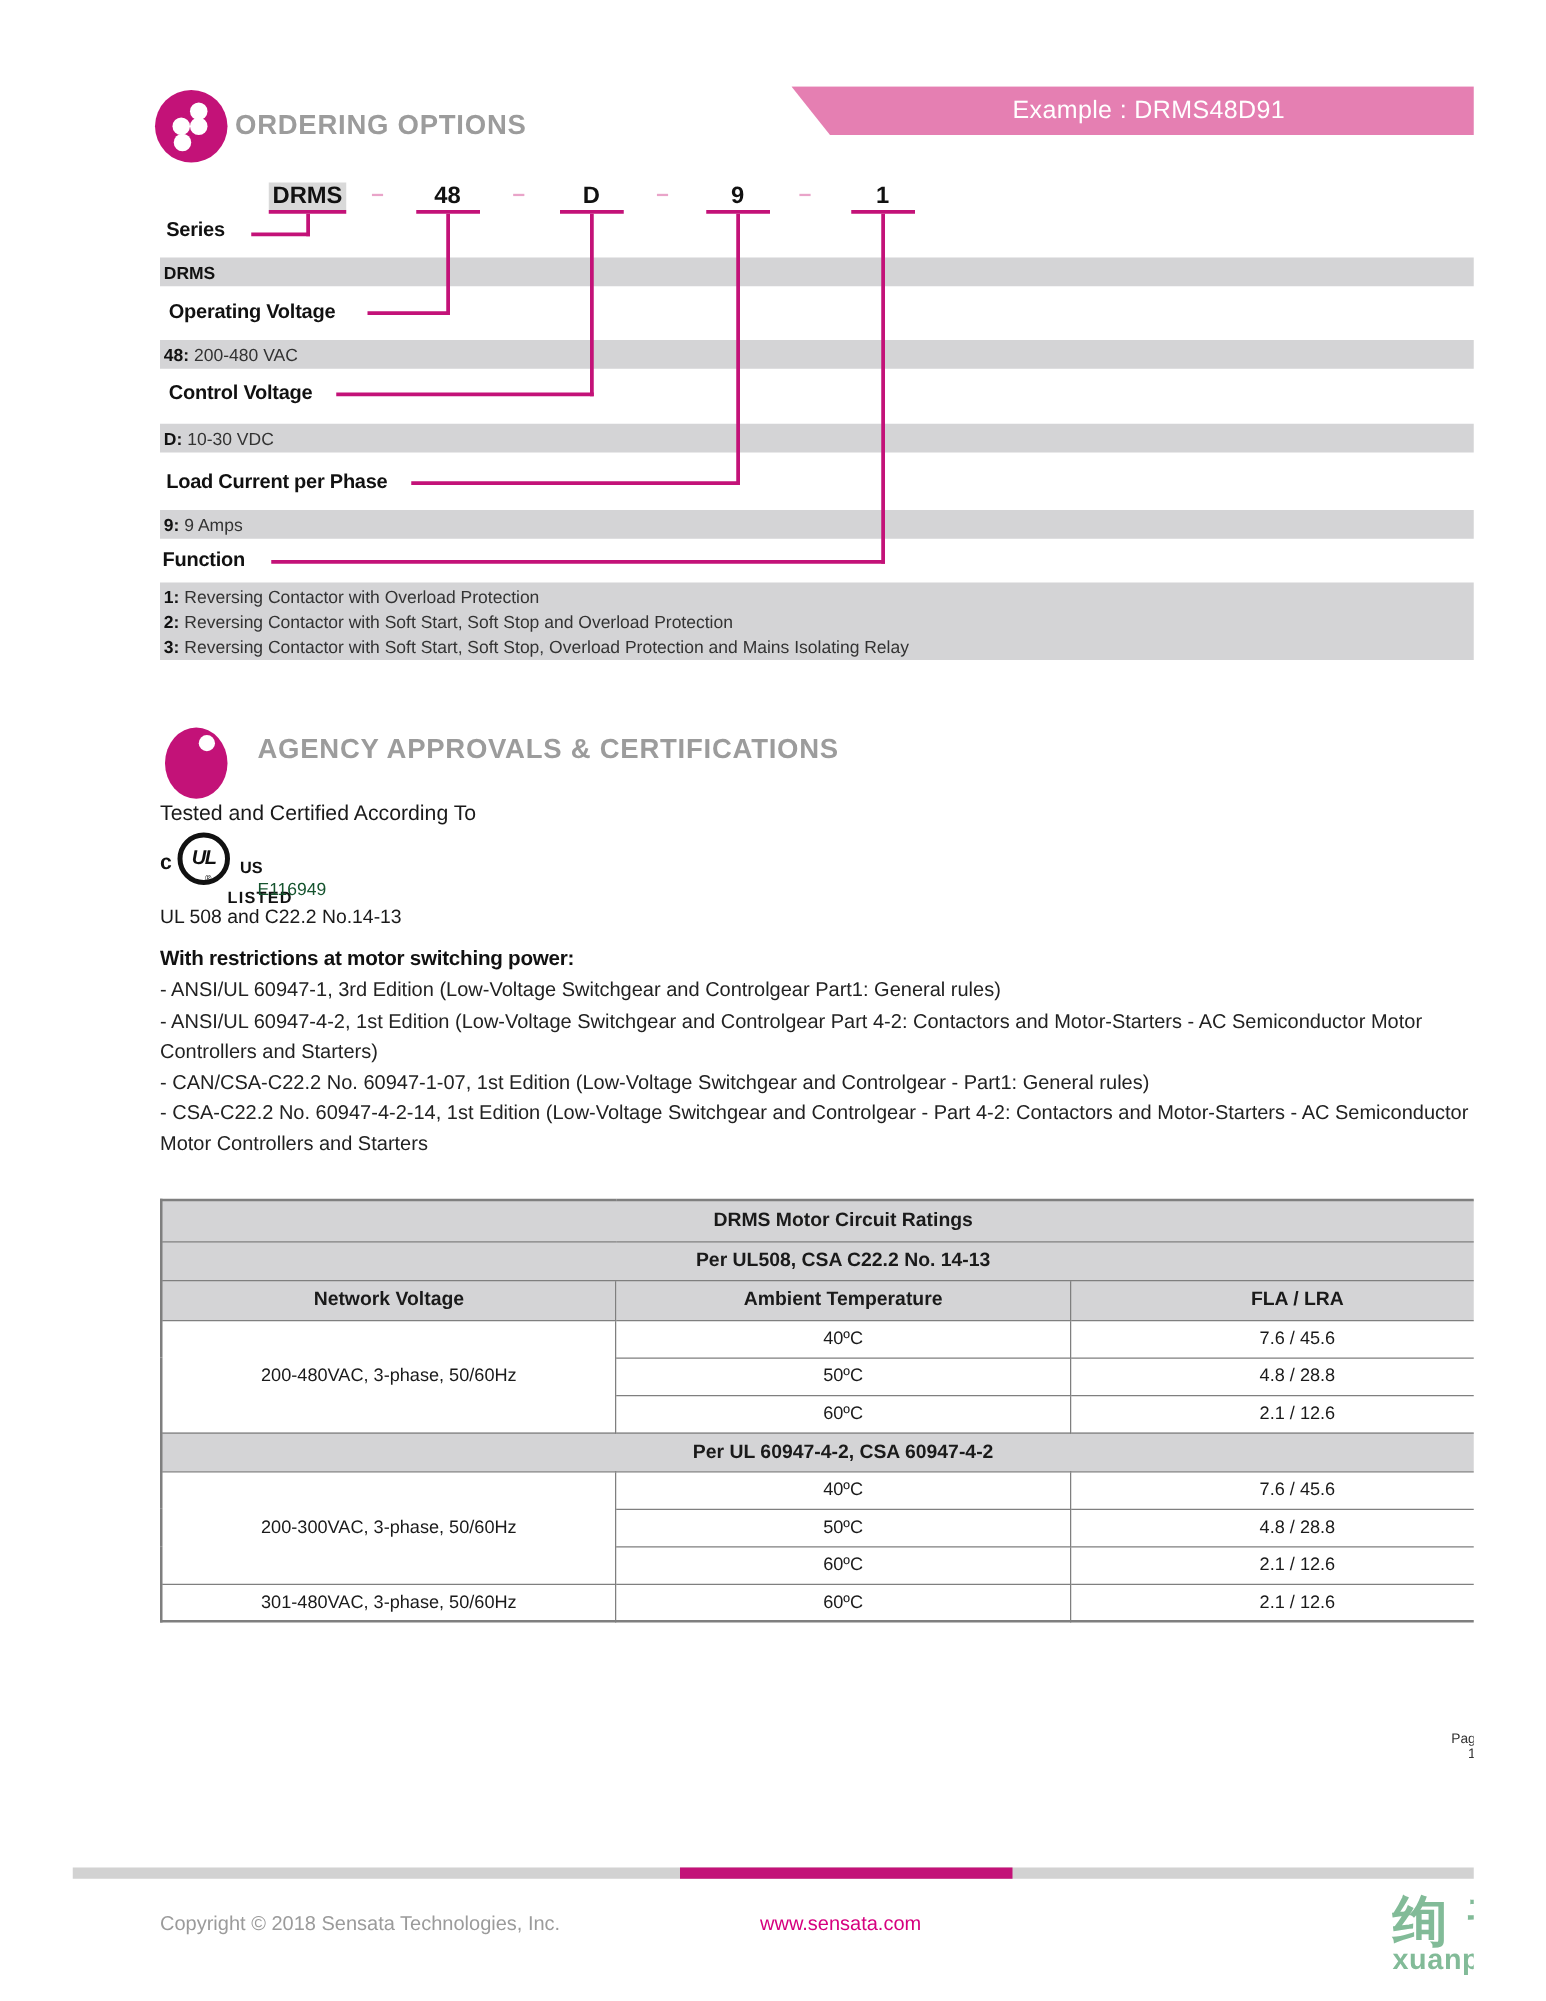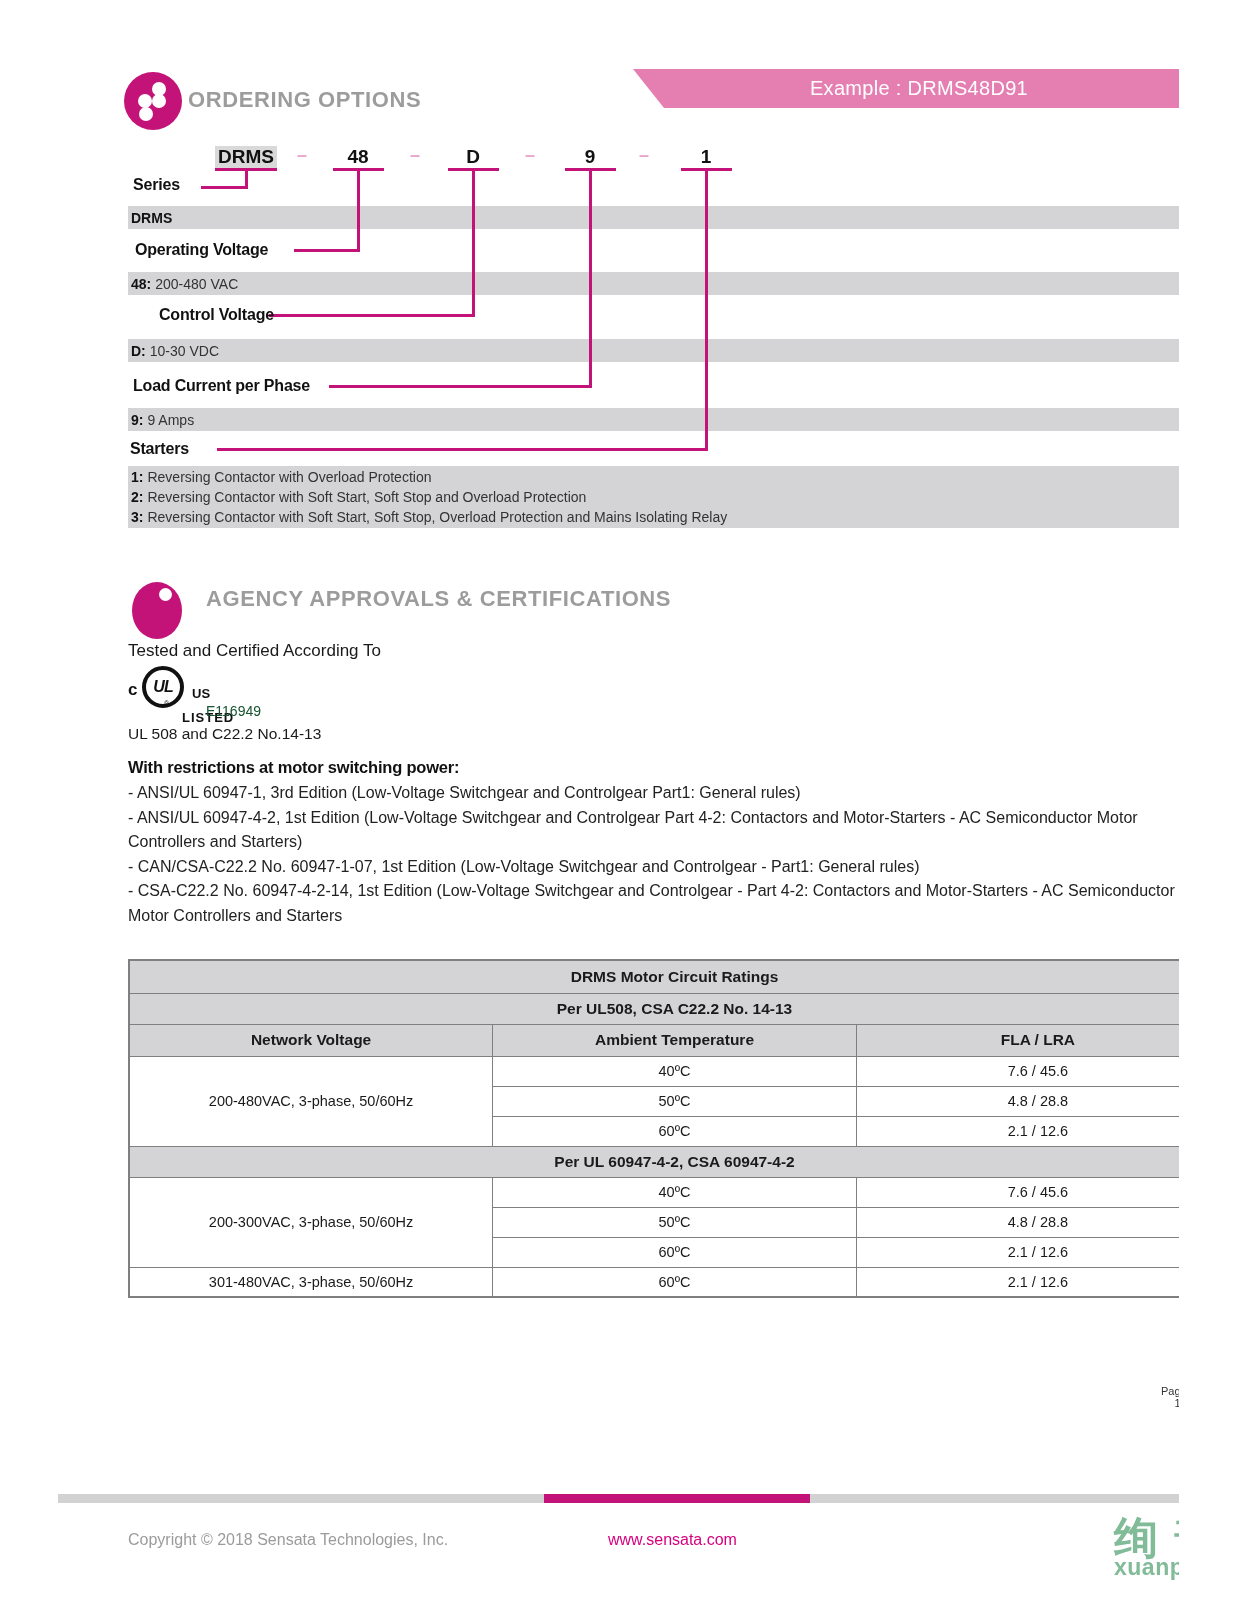--- a/index.html
+++ b/index.html
@@ -81,21 +81,21 @@
   .lc-h { left: 271px; top: 385px; width: 263px; }
   .fn-v { left: 647px; top: 171px; height: 280px; }
   .fn-h { left: 159px; top: 448px; width: 491px; }
 
   .field-label {
     position: absolute; font-size: 16px; font-weight: bold; color: #111;
     letter-spacing: -0.2px; z-index: 3;
   }
   .lbl-series { left: 75px; top: 176px; }
   .lbl-ov { left: 77px; top: 241px; }
-  .lbl-cv { left: 77px; top: 306px; margin-left: 24px; }
+  .lbl-cv { left: 77px; top: 306px; }
   .lbl-lc { left: 75px; top: 377px; }
   .lbl-fn { left: 72px; top: 440px; }
 
   .band {
     position: absolute; left: 70px; width: 1093px; background: #d4d4d6; z-index: 1;
     display: flex; flex-direction: column; justify-content: center; padding-left: 3px;
   }
   .band-1 { top: 206px; height: 23px; }
   .band-2 { top: 272px; height: 23px; }
   .band-3 { top: 339px; height: 23px; }
@@ -188,21 +188,21 @@
   <div class="hline cv-h"></div>
   <div class="vline lc-v"></div>
   <div class="hline lc-h"></div>
   <div class="vline fn-v"></div>
   <div class="hline fn-h"></div>
 
   <div class="field-label lbl-series">Series</div>
   <div class="field-label lbl-ov">Operating Voltage</div>
   <div class="field-label lbl-cv">Control Voltage</div>
   <div class="field-label lbl-lc">Load Current per Phase</div>
-  <div class="field-label lbl-fn">Starters</div>
+  <div class="field-label lbl-fn">Function</div>
 
   <div class="band band-1">
     <div class="band-line"><b>DRMS</b><span></span></div>
   </div>
   <div class="band band-2">
     <div class="band-line"><b>48:</b><span>200-480 VAC</span></div>
   </div>
   <div class="band band-3">
     <div class="band-line"><b>D:</b><span>10-30 VDC</span></div>
   </div>

